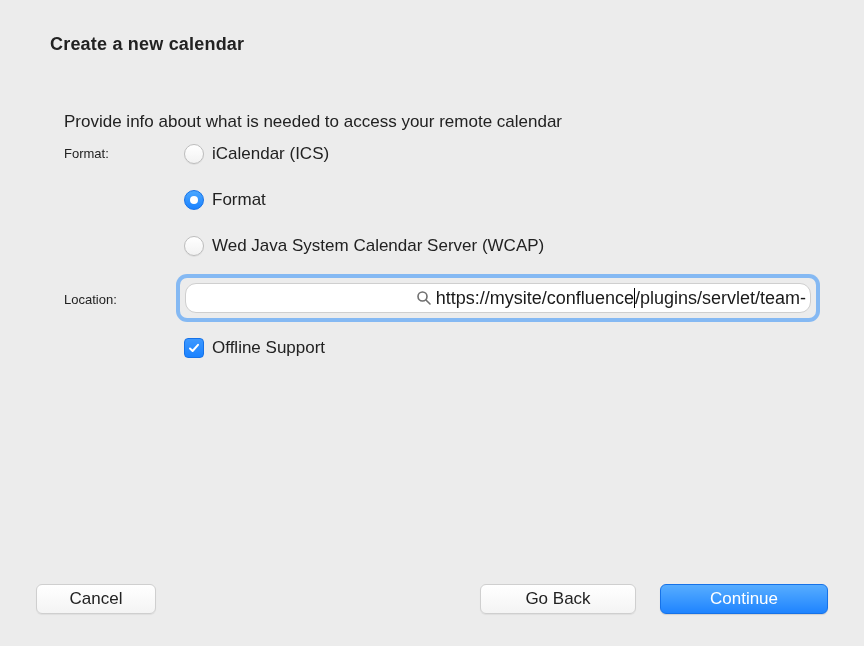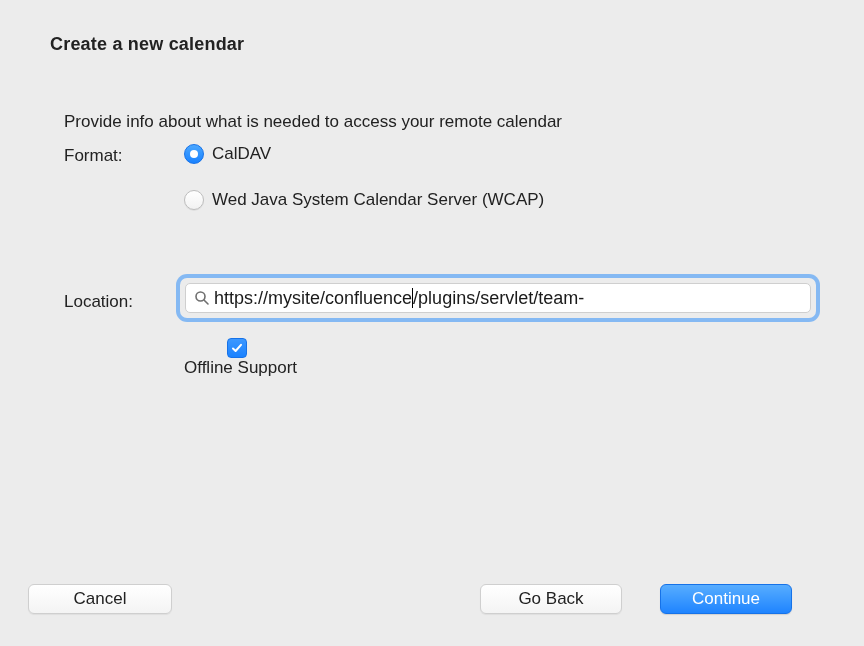--- a/index.html
+++ b/index.html
@@ -28,21 +28,21 @@
   }
   .subtitle {
     position: absolute;
     left: 64px;
     top: 112px;
     font-size: 17px;
     font-weight: 400;
     text-align: right;
   }
   .label {
-    font-size: 17px;
+    font-size: 13px;
     color: #222;
   }
   .format-label {
     position: absolute;
     left: 64px;
     top: 146px;
   }
   .location-label {
     position: absolute;
     left: 64px;
@@ -104,26 +104,27 @@
     box-sizing: border-box;
     box-shadow: 0 0 0 4px rgba(99,168,246,0.75);
     background: #ececec;
   }
   .location-field {
     width: 100%;
     height: 100%;
     box-sizing: border-box;
     background: #fff;
     border: 1px solid #cfcfcf;
-    border-radius: 5px;
+    border-radius: 11px;
     display: flex;
     align-items: center;
     padding: 0 4px 0 8px;
     overflow: hidden;
     white-space: nowrap;
+    justify-content: flex-end;
   }
   .search-icon {
     flex: 0 0 auto;
     width: 16px;
     height: 16px;
     margin-right: 4px;
   }
   .location-text {
     font-size: 18px;
     color: #1a1a1a;
@@ -139,21 +140,20 @@
     vertical-align: -4px;
     margin: 0 0px;
   }
 
   .offline-row {
     position: absolute;
     left: 184px;
     top: 338px;
     display: flex;
     align-items: center;
-    flex-direction: column;
   }
   .checkbox {
     width: 18px;
     height: 18px;
     border-radius: 4px;
     background: linear-gradient(#3d98ff, #1a82ff);
     border: 1px solid #1672e8;
     display: inline-flex;
     align-items: center;
     justify-content: center;
@@ -192,39 +192,43 @@
     border: 1px solid #cfcfcf;
     box-shadow: 0 1px 1px rgba(0,0,0,0.06);
     color: #222;
   }
   .btn-primary {
     background: linear-gradient(#57adff, #1f84ff);
     border: 1px solid #1672e8;
     color: #fff;
     box-shadow: 0 1px 1px rgba(0,0,0,0.12);
   }
-  .btn-cancel   { left: 28px;  width: 144px; }
-  .btn-goback   { left: 480px; width: 142px; }
-  .btn-continue { left: 660px; width: 132px; }
+  .btn-cancel   { left: 36px;  width: 120px; }
+  .btn-goback   { left: 480px; width: 156px; }
+  .btn-continue { left: 660px; width: 168px; }
 </style>
 </head>
 <body>
 
 <div class="dialog">
 
   <div class="title">Create a new calendar</div>
 
   <div class="subtitle">Provide info about what is needed to access your remote calendar</div>
 
   <div class="label format-label">Format:</div>
 
   <div class="radio-group">
     <div class="radio-row">
+      <span class="radio unchecked"></span>
+      <span class="radio-text">iCalendar (ICS)</span>
+    </div>
+    <div class="radio-row">
       <span class="radio checked"></span>
-      <span class="radio-text">CalDAV</span>
+      <span class="radio-text">Format</span>
     </div>
     <div class="radio-row">
       <span class="radio unchecked"></span>
       <span class="radio-text">Wed Java System Calendar Server (WCAP)</span>
     </div>
   </div>
 
   <div class="label location-label">Location:</div>
 
   <div class="location-field-wrap">

